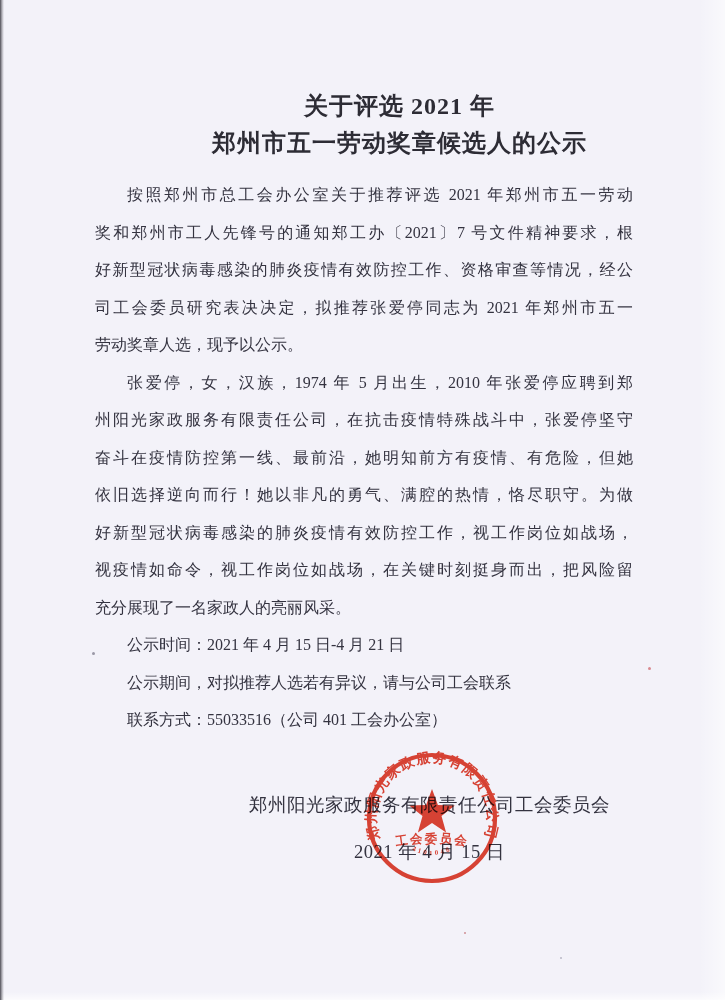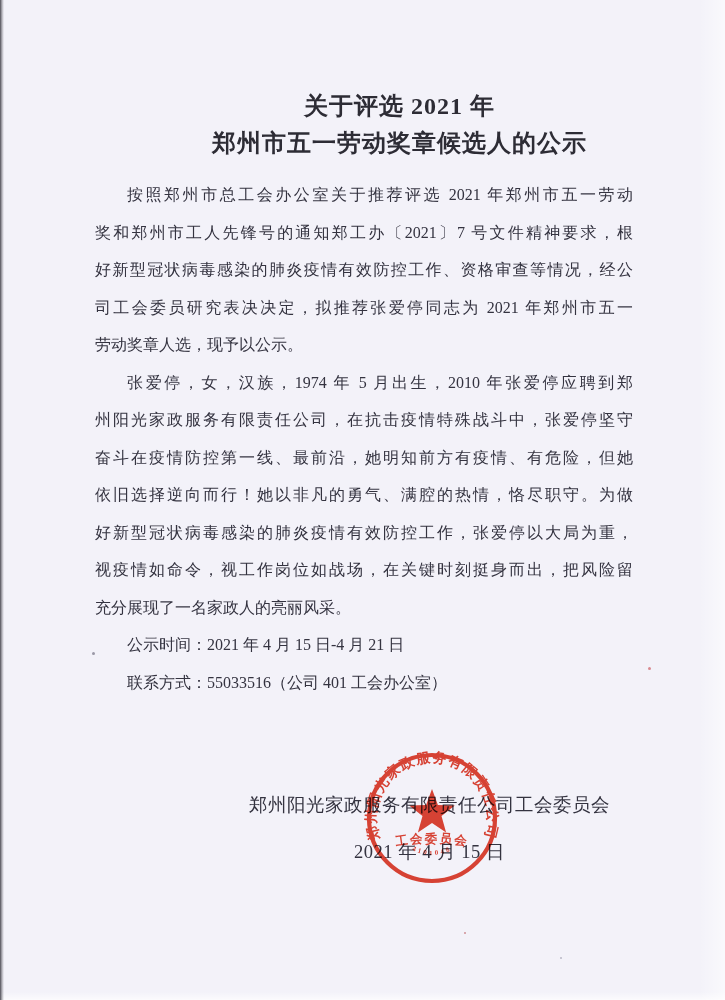--- a/index.html
+++ b/index.html
@@ -101,25 +101,26 @@
     <div class="line fill indent">按照郑州市总工会办公室关于推荐评选 2021 年郑州市五一劳动</div>
     <div class="line fill">奖和郑州市工人先锋号的通知郑工办〔2021〕7 号文件精神要求，根</div>
     <div class="line fill">好新型冠状病毒感染的肺炎疫情有效防控工作、资格审查等情况，经公</div>
     <div class="line fill">司工会委员研究表决决定，拟推荐张爱停同志为 2021 年郑州市五一</div>
     <div class="line">劳动奖章人选，现予以公示。</div>
 
     <div class="line fill indent">张爱停，女，汉族，1974 年 5 月出生，2010 年张爱停应聘到郑</div>
     <div class="line fill">州阳光家政服务有限责任公司，在抗击疫情特殊战斗中，张爱停坚守</div>
     <div class="line fill">奋斗在疫情防控第一线、最前沿，她明知前方有疫情、有危险，但她</div>
     <div class="line fill">依旧选择逆向而行！她以非凡的勇气、满腔的热情，恪尽职守。为做</div>
-    <div class="line fill">好新型冠状病毒感染的肺炎疫情有效防控工作，张爱停以大局为重，</div>
+    <div class="line fill">好新型冠状病毒感染的肺炎疫情有效防控工作，视工作岗位如战场，</div>
     <div class="line fill">视疫情如命令，视工作岗位如战场，在关键时刻挺身而出，把风险留</div>
     <div class="line">充分展现了一名家政人的亮丽风采。</div>
 
     <div class="line indent">公示时间：2021 年 4 月 15 日-4 月 21 日</div>
+    <div class="line indent">公示期间，对拟推荐人选若有异议，请与公司工会联系</div>
     <div class="line indent">联系方式：55033516（公司 401 工会办公室）</div>
   </div>
 
   <div class="sig-block">
     <div class="sig-line">郑州阳光家政服务有限责任公司工会委员会</div>
     <div class="sig-line">2021 年 4 月 15 日</div>
   </div>
 
   <svg class="seal" viewBox="0 0 150 150" aria-hidden="true">
     <circle cx="75" cy="75" r="63" fill="none" stroke="#df3523" stroke-width="4.2"></circle>

